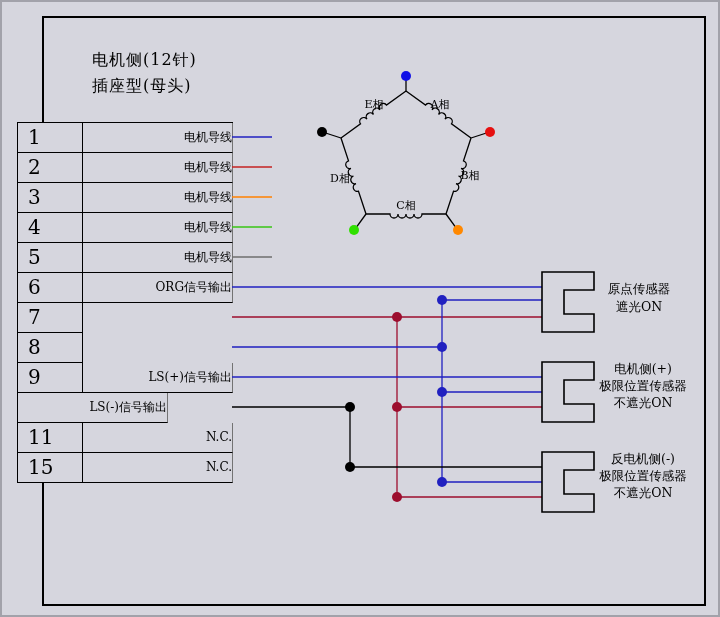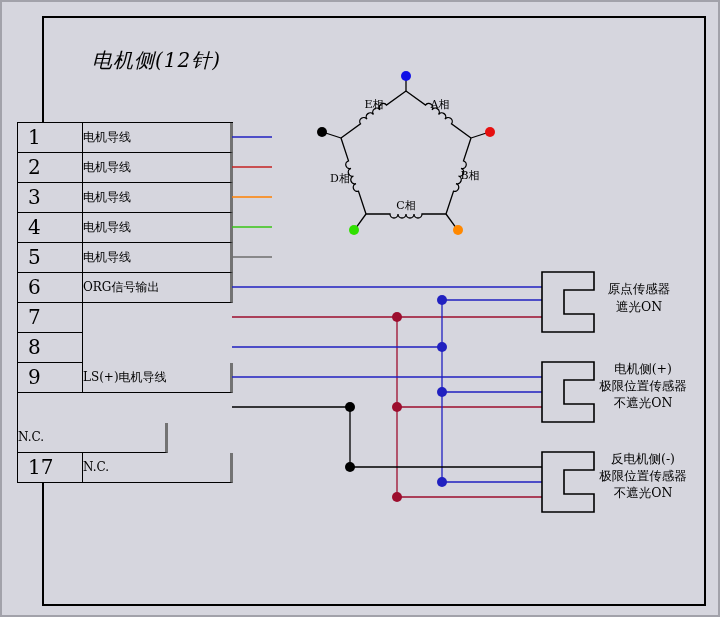--- a/index.html
+++ b/index.html
@@ -8,52 +8,53 @@
     position:relative; width:720px; height:617px;
     background:#d6d6de;
     border:2px solid #a2a2aa;
     font-family:"DejaVu Serif","Liberation Serif",serif;
     color:#000; overflow:hidden;
   }
   .frame {
     position:absolute; left:40px; top:14px; width:664px; height:590px;
     border:2px solid #000;
   }
-  .title { position:absolute; left:90px; top:45px; font-size:20px; line-height:26px; letter-spacing:1px;font-style:italic; }
+  .title { position:absolute; left:90px; top:45px; font-size:16px; line-height:26px; letter-spacing:1px; }
   .ctable {
     position:absolute; left:15px; top:120px;
     background:#d6d6de;
     border-left:1px solid #000; border-top:1px solid #000;
     z-index:2;
   }
   .trow { display:flex; height:30px; }
   .tnum {
     width:65px; height:30px;
     border-right:1px solid #000; border-bottom:1px solid #000;
     font-size:20px; line-height:29px; padding-left:10px;
   }
   .tlabel {
     width:150px; height:30px;
-    border-right:3px solid #737373; border-bottom:1px solid #000;
-    font-size:12px; line-height:29px; text-align:left;
+    border-right:1px solid #737373; border-bottom:1px solid #000;
+    font-size:12px; line-height:29px; text-align:right;
   }
   svg.overlay { position:absolute; left:0; top:0; z-index:3; }
   svg.overlay text { font-family:"DejaVu Serif","Liberation Serif",serif; }
   .phase-label { font-size:11px; }
   .sensor-label { font-size:12.5px; }
 </style>
 </head>
 <body>
 
 <div class="page">
 
   <div class="frame"></div>
 
   <div class="title">
     <div>电机侧(12针)</div>
+    <div>插座型(母头)</div>
   </div>
 
   <div class="ctable">
     <div class="trow">
       <div class="tnum">1</div>
       <div class="tlabel">电机导线</div>
     </div>
     <div class="trow">
       <div class="tnum">2</div>
       <div class="tlabel">电机导线</div>
@@ -75,29 +76,31 @@
       <div class="tlabel">ORG信号输出</div>
     </div>
     <div class="trow">
       <div class="tnum">7</div>
     </div>
     <div class="trow">
       <div class="tnum">8</div>
     </div>
     <div class="trow">
       <div class="tnum">9</div>
-      <div class="tlabel">LS(+)电机导线</div>
+      <div class="tlabel">LS(+)信号输出</div>
     </div>
     <div class="trow">
+      <div class="tlabel">LS(-)信号输出</div>
     </div>
     <div class="trow">
+      <div class="tnum">11</div>
       <div class="tlabel">N.C.</div>
     </div>
     <div class="trow">
-      <div class="tnum">17</div>
+      <div class="tnum">15</div>
       <div class="tlabel">N.C.</div>
     </div>
   </div>
 
   <svg class="overlay" width="720" height="617" viewBox="0 0 720 617">
 
     <line x1="230" y1="135" x2="270" y2="135" stroke-width="1.3" stroke="#2121c0"></line>
     <line x1="230" y1="165" x2="270" y2="165" stroke-width="1.3" stroke="#c42222"></line>
     <line x1="230" y1="195" x2="270" y2="195" stroke-width="1.3" stroke="#ff8000"></line>
     <line x1="230" y1="225" x2="270" y2="225" stroke-width="1.3" stroke="#38c414"></line>

